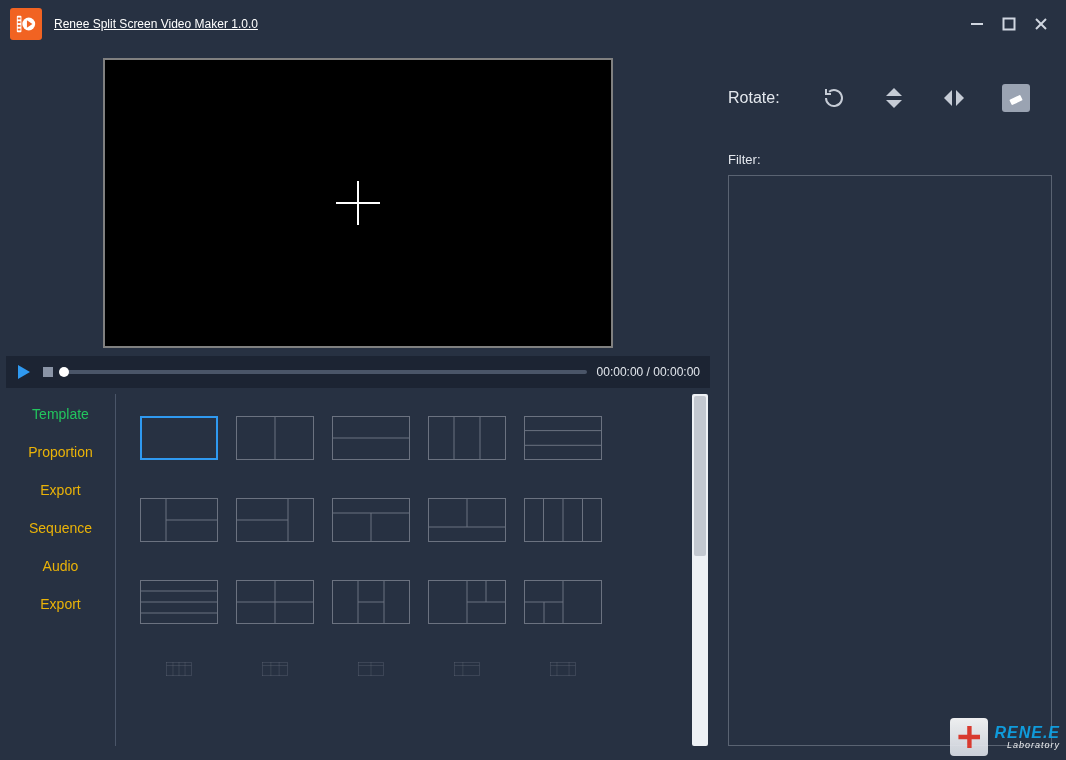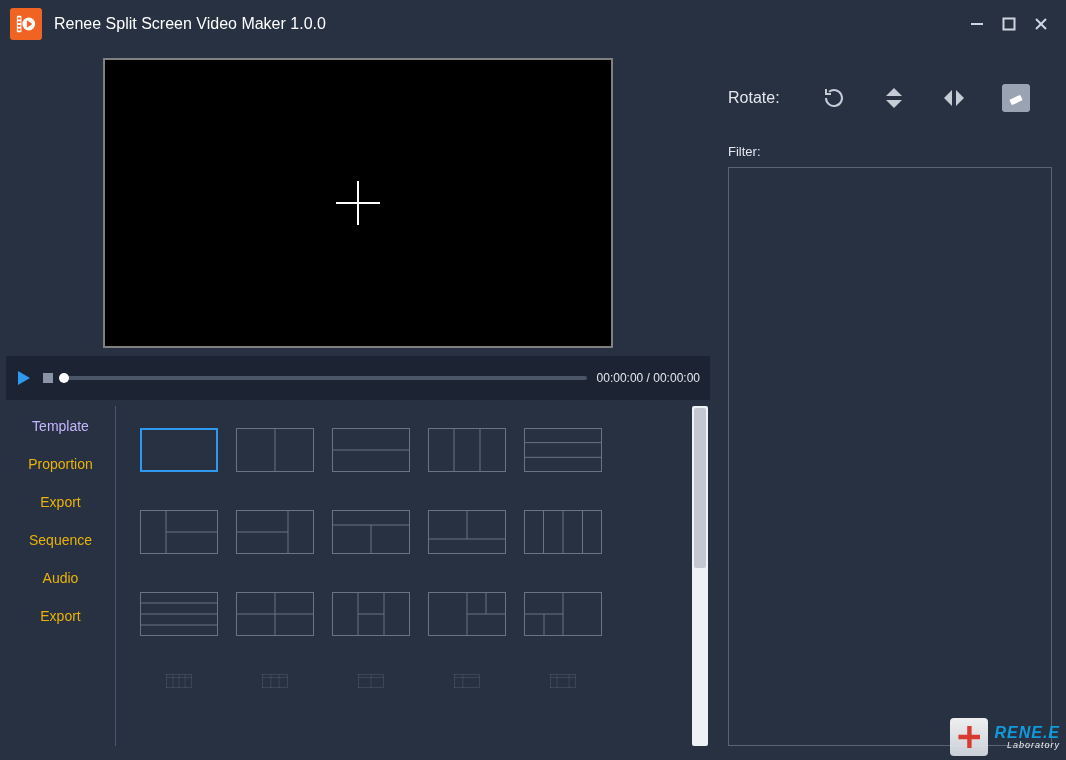--- a/index.html
+++ b/index.html
@@ -1,45 +1,45 @@
 <!DOCTYPE html>
 <html><head>
 <meta charset="utf-8">
 <style>
   * { box-sizing: border-box; margin: 0; padding: 0; }
   body { background: #1f2937; font-family: "Segoe UI", Arial, sans-serif; color: #e4e8ee; overflow: hidden; }
   .window { width: 1066px; height: 760px; background: #273142; position: relative; display: flex; flex-direction: column; }
   .titlebar { height: 48px; display: flex; align-items: center; padding: 0 10px; }
   .app-icon { width: 32px; height: 32px; background: #f16322; border-radius: 3px; display: flex; align-items: center; justify-content: center; margin-right: 12px; }
   .app-icon svg { width: 22px; height: 22px; }
-  .title-text { font-size: 16px; color: #ffffff; flex: 1; }
+  .title-text { font-size: 12px; color: #ffffff; flex: 1; text-decoration: underline; }
   .win-controls { display: flex; gap: 14px; align-items: center; padding-right: 6px; }
   .win-controls span { cursor: pointer; display: inline-flex; align-items: center; justify-content: center; width: 18px; height: 18px; }
   .win-controls svg { stroke: #d0d6e0; }
 
   .body-area { flex: 1; display: flex; padding: 10px 14px 14px 6px; gap: 12px; position: relative; }
   .left-col { flex: 1; display: flex; flex-direction: column; }
 
   .preview-wrap { display: flex; justify-content: center; }
   .preview { width: 510px; height: 290px; background: #000; border: 2px solid #808080; position: relative; display: flex; align-items: center; justify-content: center; }
   .plus { position: relative; width: 44px; height: 44px; }
   .plus:before, .plus:after { content: ""; position: absolute; background: #fff; }
   .plus:before { left: 50%; top: 0; width: 2px; height: 100%; transform: translateX(-50%); }
   .plus:after { top: 50%; left: 0; height: 2px; width: 100%; transform: translateY(-50%); }
 
-  .playback { height: 44px; background: #1c2433; display: flex; align-items: center; padding: 0 10px; gap: 10px; margin-top: 8px; }
+  .playback { height: 32px; background: #1c2433; display: flex; align-items: center; padding: 0 10px; gap: 10px; margin-top: 8px; }
   .pb-btn { display: flex; align-items: center; justify-content: center; cursor: pointer; }
   .track { flex: 1; height: 4px; background: #4a5568; position: relative; border-radius: 2px; }
   .track-thumb { position: absolute; left: 0; top: 50%; transform: translate(-50%, -50%); width: 10px; height: 10px; background: #fff; border-radius: 50%; }
   .time { font-size: 12px; color: #e4e8ee; white-space: nowrap; }
 
   .lower { flex: 1; display: flex; margin-top: 6px; min-height: 0; }
   .tabs { width: 110px; display: flex; flex-direction: column; align-items: center; padding-top: 12px; border-right: 1px solid #4a5568; gap: 22px; }
   .tab { font-size: 14px; color: #eab308; cursor: pointer; }
-  .tab.active { color: #c4b5fd; }
+  .tab.active { color: #22c55e; }
   .template-grid { flex: 1; overflow-y: auto; padding: 22px 10px 10px 24px; position: relative; }
   .tg-inner { display: grid; grid-template-columns: repeat(5, 78px); column-gap: 18px; row-gap: 38px; }
   .tpl { width: 78px; height: 44px; position: relative; cursor: pointer; }
   .tpl svg { width: 100%; height: 100%; display: block; }
   .tpl rect, .tpl line { stroke: #6b7280; stroke-width: 1; fill: none; }
   .tpl.sel rect.outer { stroke: #2f99f0; stroke-width: 2; }
 
   
   .scroll-rail { position: absolute; right: 2px; top: 0; bottom: 0; width: 16px; background: #eef1f5; border-radius: 2px; }
   .scroll-thumb { position: absolute; left: 2px; right: 2px; top: 2px; height: 160px; background: #c3c8d0; border-radius: 2px; }
@@ -51,21 +51,21 @@
   .rotate-icons { display: flex; align-items: center; gap: 36px; margin-left: 12px; }
   .ico-btn { cursor: pointer; display: flex; align-items: center; justify-content: center; }
   .eraser { width: 28px; height: 28px; background: #9aa3b2; border-radius: 3px; display: flex; align-items: center; justify-content: center; }
   .vol-row { margin-top: 44px; gap: 12px; }
   .slider { flex: 1; height: 14px; position: relative; display: flex; align-items: center; margin: 0 8px; }
   .slider-track { height: 3px; width: 100%; background: #5a6372; position: relative; }
   .slider-fill { position: absolute; left: 0; top: 0; bottom: 0; width: 50%; background: #f67b1b; }
   .slider-thumb { position: absolute; left: 50%; top: 50%; transform: translate(-50%, -50%); width: 9px; height: 14px; background: #2f99f0; border-radius: 2px; }
   .vol-val { font-size: 13px; width: 40px; text-align: left; }
 
-  .filter-label { margin-top: 32px; font-size: 13px; }
+  .filter-label { margin-top: 40px; font-size: 13px; }
   .filter-box { flex: 1; border: 1px solid #5a6372; margin-top: 8px; }
 
   
   .brand { position: absolute; right: 6px; bottom: 4px; display: flex; align-items: center; gap: 6px; opacity: 0.92; }
   .brand-icon { width: 38px; height: 38px; background: linear-gradient(180deg,#fff,#d8dde5); border-radius: 4px; display:flex; align-items:center; justify-content:center; position: relative; }
   .brand-icon:before { content:""; position:absolute; width:22px; height:22px; background:#e83b2e; clip-path: polygon(40% 0,60% 0,60% 40%,100% 40%,100% 60%,60% 60%,60% 100%,40% 100%,40% 60%,0 60%,0 40%,40% 40%);}  
   .brand-text { display:flex; flex-direction:column; line-height:1; }
   .brand-text .t1 { font-size:16px; font-weight:700; font-style: italic; color:#0ea5e9; letter-spacing:1px;}
   .brand-text .t2 { font-size:9px; color:#fff; text-align:right; font-style: italic; letter-spacing: 1px; }
 

